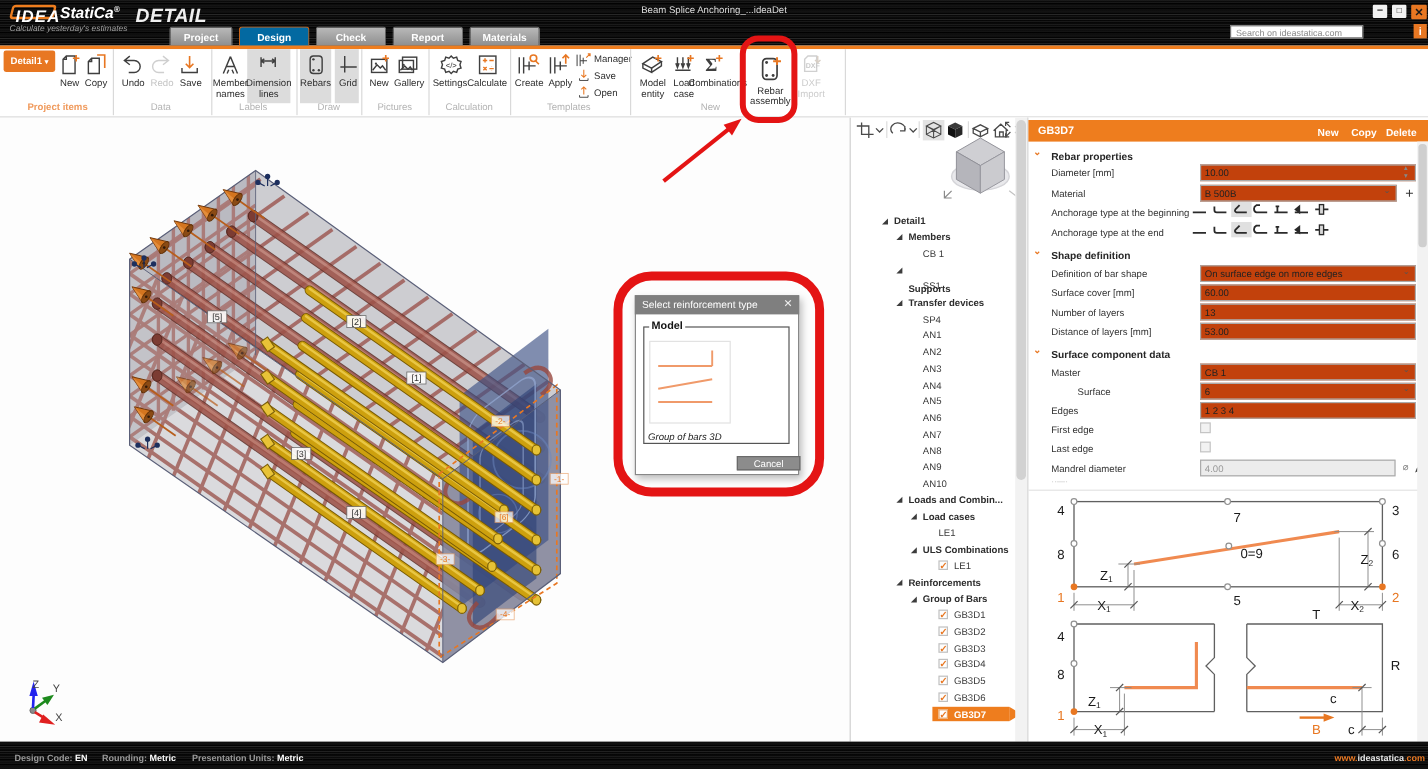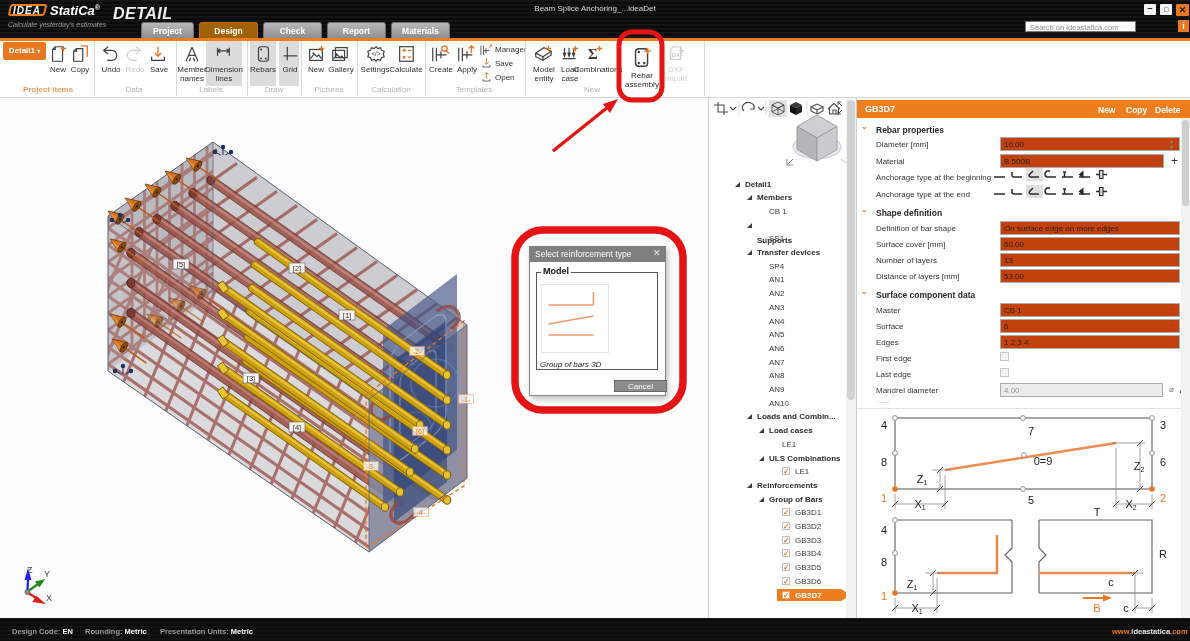--- a/index.html
+++ b/index.html
@@ -16,32 +16,32 @@
 .sect{position:absolute;left:876px;font-size:8.5px;font-weight:bold;color:#262626;}
 .chev{position:absolute;left:861px;color:#e87722;font-size:8px;font-weight:bold;}
 .trow{position:absolute;font-size:8px;color:#3a3a3a;white-space:nowrap;}
 .tri{position:absolute;width:0;height:0;border-left:5px solid transparent;border-bottom:5px solid #3c3c3c;}
 .cbx{position:absolute;width:8px;height:8px;border:1px solid #c0c0c0;background:#fdfdfd;color:#e87722;font-size:8px;font-weight:bold;line-height:8px;text-align:center;}
 </style></head><body>
 <div id="page">
 
 <div class="abs metal" style="left:0;top:0;width:1190px;height:38px;"></div>
 <div class="abs" style="left:9px;top:4px;width:37px;height:12px;border:2px solid #ee7d1e;border-radius:3px;transform:skewX(-14deg);"></div>
-<div class="abs" style="left:13px;top:5px;font-size:10px;font-weight:bold;font-style:italic;color:#fff;letter-spacing:1px;">IDEA</div>
+<div class="abs" style="left:13px;top:5px;font-size:14px;font-weight:bold;font-style:italic;color:#fff;letter-spacing:1px;">IDEA</div>
 <div class="abs" style="left:50px;top:3px;font-size:13px;font-weight:bold;font-style:italic;color:#fff;">StatiCa<span style="font-size:7px;vertical-align:5px;">®</span></div>
 <div class="abs" style="left:113px;top:5px;font-size:16px;font-weight:bold;font-style:italic;color:#efefef;letter-spacing:0.5px;">DETAIL</div>
 <div class="abs" style="left:8px;top:21px;font-size:7px;font-style:italic;color:#9f9f9f;">Calculate yesterday's estimates</div>
 <div class="abs" style="left:480px;top:4px;width:230px;text-align:center;font-size:8px;color:#dcdcdc;">Beam Splice Anchoring_...ideaDet</div>
 <div class="abs" style="left:1144px;top:4px;width:12px;height:11px;background:#f2f2f2;border-radius:1px;color:#111;font-size:9px;font-weight:bold;text-align:center;line-height:9px;">–</div>
 <div class="abs" style="left:1160px;top:4px;width:12px;height:11px;background:#f2f2f2;border-radius:1px;color:#111;font-size:7px;font-weight:bold;text-align:center;line-height:11px;">□</div>
 <div class="abs" style="left:1176px;top:4px;width:13px;height:12px;background:#e87722;border-radius:1px;color:#1a1a1a;font-size:9px;font-weight:bold;text-align:center;line-height:12px;">✕</div>
 <div class="abs" style="left:1025px;top:21px;width:111px;height:11px;background:#fff;border:1px solid #777;font-size:7.5px;color:#8a8a8a;padding:1px 0 0 4px;">Search on ideastatica.com</div>
 <div class="abs" style="left:1178px;top:20px;width:11px;height:12px;background:#e87722;color:#fff;font-size:9px;font-weight:bold;text-align:center;line-height:12px;">i</div>
 <div class="tab tabg" style="left:141px;width:53px;">Project</div>
-<div class="tab" style="left:199px;width:59px;background:#a16207;border:1px solid #c8651a;border-bottom:none;">Design</div>
+<div class="tab" style="left:199px;width:59px;background:#0369a1;border:1px solid #c8651a;border-bottom:none;">Design</div>
 <div class="tab tabg" style="left:263px;width:59px;">Check</div>
 <div class="tab tabg" style="left:327px;width:59px;">Report</div>
 <div class="tab tabg" style="left:391px;width:59px;">Materials</div>
 <div class="abs" style="left:0;top:38px;width:1190px;height:3px;background:#ee7d1e;"></div>
 <div class="abs" style="left:0;top:41px;width:1190px;height:57px;background:#fff;border-bottom:1px solid #d4d4d4;"></div>
 <div class="abs" style="left:206px;top:41px;width:36px;height:45px;background:#dcdcdc;"></div>
 <div class="abs" style="left:250px;top:41px;width:26px;height:45px;background:#dcdcdc;"></div>
 <div class="abs" style="left:279px;top:41px;width:20px;height:45px;background:#dcdcdc;"></div>
 <div class="abs" style="left:3px;top:42px;width:43px;height:18px;background:#e87722;border-radius:2px;color:#fff;font-size:8px;font-weight:bold;line-height:18px;text-align:center;">Detail1 <span style="font-size:6px;">▾</span></div>
 <svg class="abs" style="left:48px;top:44px;" width="20" height="20" viewBox="0 0 22 22">
@@ -648,21 +648,21 @@
 <div class="pin" style="top:237px;width:180px;">60.00</div>
 <div class="prow" style="top:256px;">Number of layers</div>
 <div class="pin" style="top:253px;width:180px;">13</div>
 <div class="prow" style="top:272px;">Distance of layers [mm]</div>
 <div class="pin" style="top:269px;width:180px;">53.00</div>
 <div class="chev" style="top:287px;">⌄</div>
 <div class="sect" style="top:290px;">Surface component data</div>
 <div class="prow" style="top:306px;">Master</div>
 <div class="pin" style="top:303px;width:180px;">CB 1</div>
 <div class="abs" style="left:1169px;top:304px;font-size:7px;color:#555;">⌄</div>
-<div class="prow" style="top:322px;">Surface</div>
+<div class="prow" style="top:322px;margin-left:22px;">Surface</div>
 <div class="pin" style="top:319px;width:180px;">6</div>
 <div class="abs" style="left:1169px;top:320px;font-size:7px;color:#555;">⌄</div>
 <div class="prow" style="top:338px;">Edges</div>
 <div class="pin" style="top:335px;width:180px;">1 2 3 4</div>
 <div class="prow" style="top:354px;">First edge</div>
 <div class="abs" style="left:1000px;top:352px;width:9px;height:9px;border:1px solid #c5c5c5;background:#f2f2f2;"></div>
 <div class="prow" style="top:370px;">Last edge</div>
 <div class="abs" style="left:1000px;top:368px;width:9px;height:9px;border:1px solid #c5c5c5;background:#f2f2f2;"></div>
 <div class="prow" style="top:386px;">Mandrel diameter</div>
 <div class="pin" style="top:383px;width:163px;background:#ececec;color:#9a9a9a;">4.00</div>

